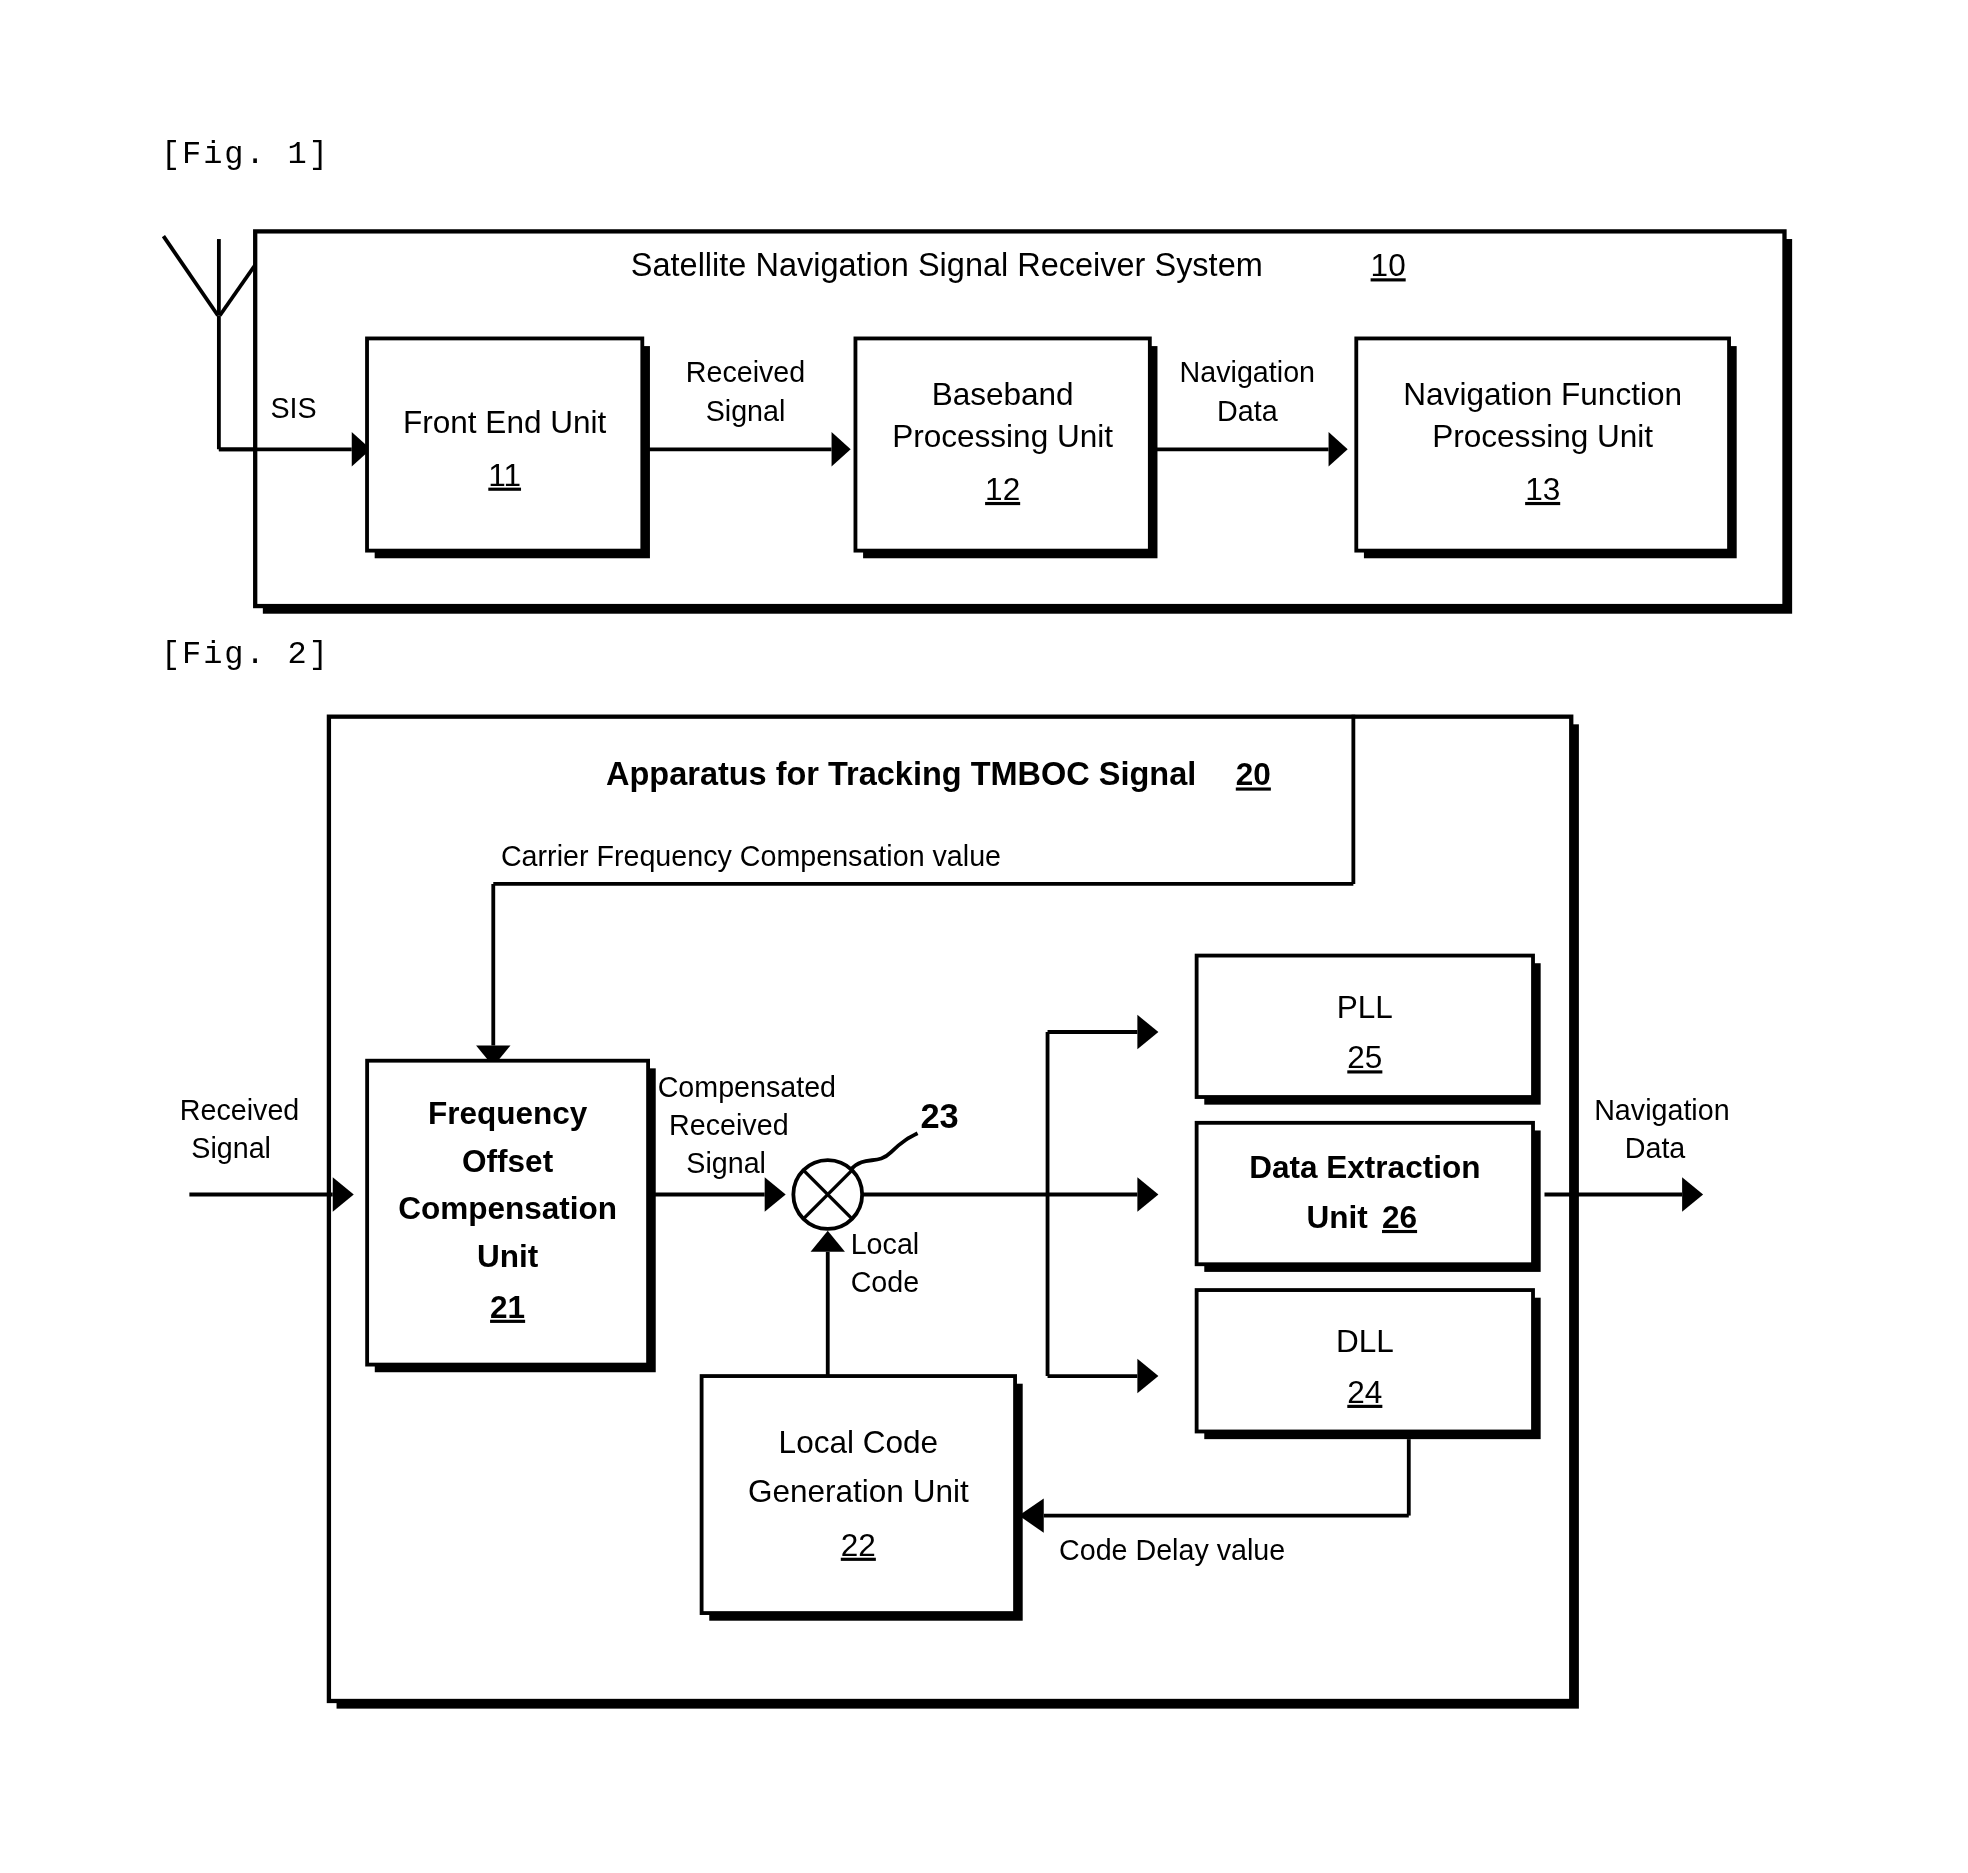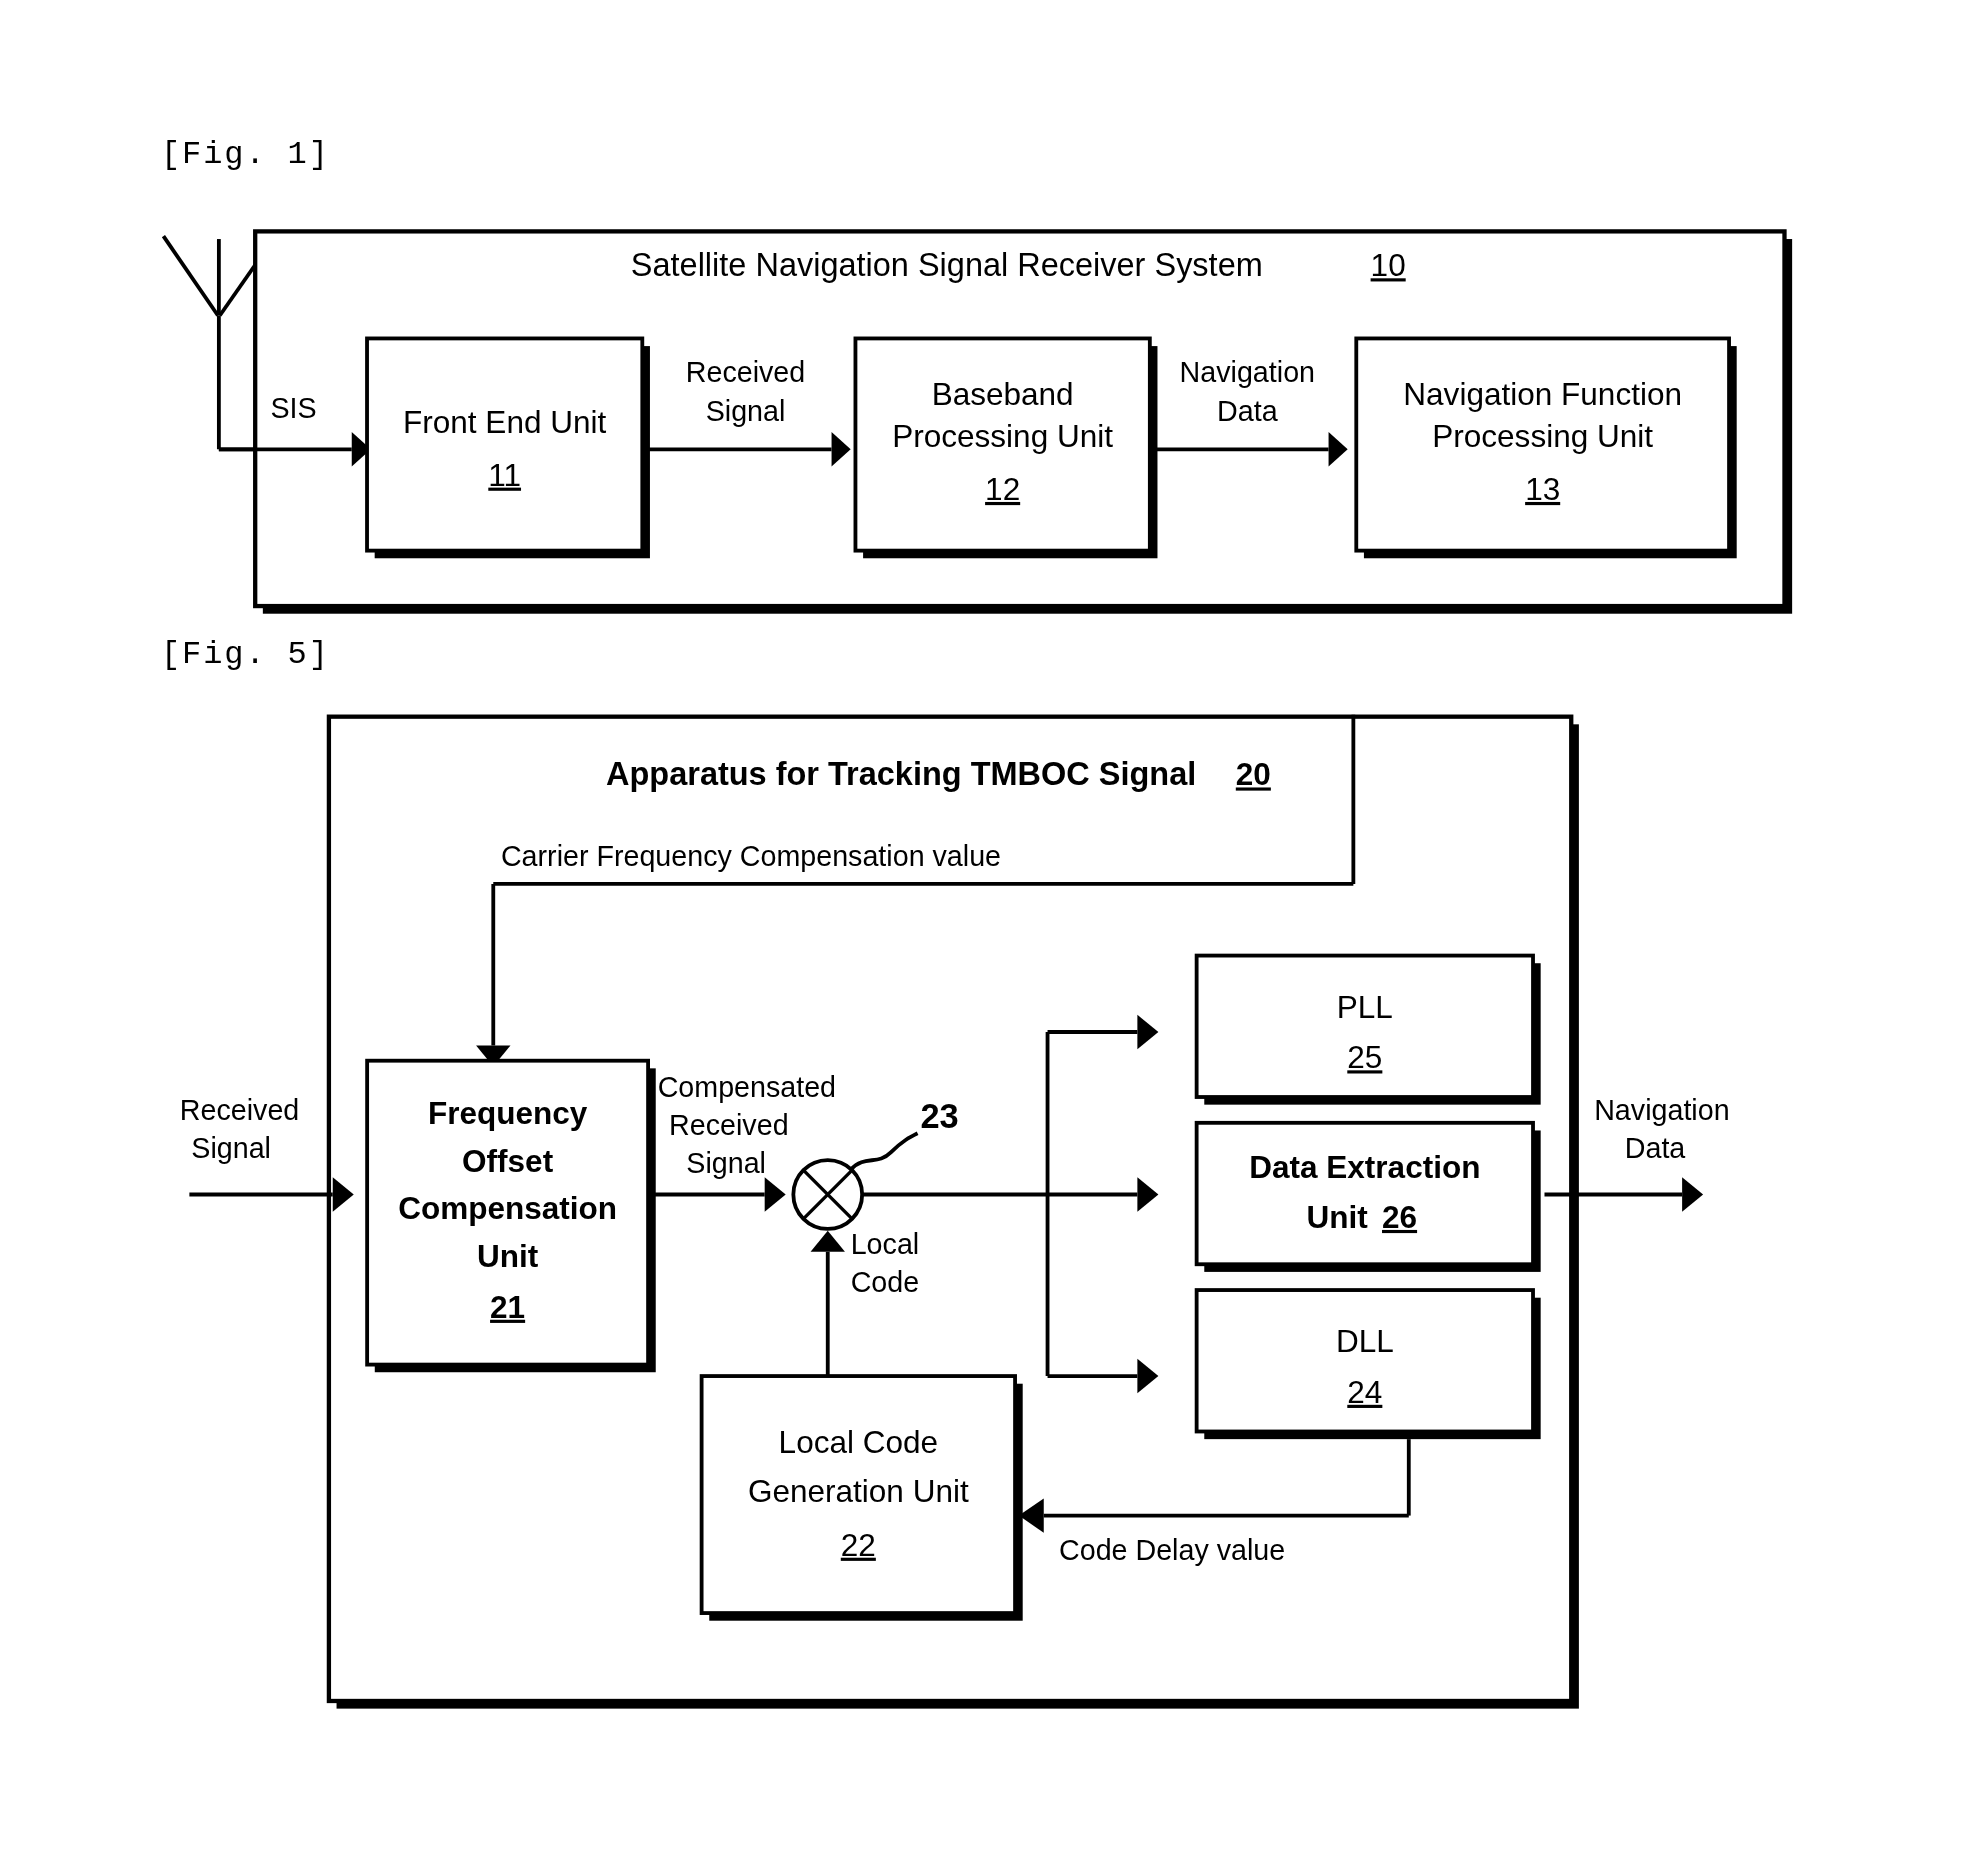--- a/index.html
+++ b/index.html
@@ -159,21 +159,21 @@
 
     <g>
       <rect class="shadow" x="1427" y="362" width="390" height="222"></rect>
       <rect class="boxline" x="1419" y="354" width="390" height="222"></rect>
       <text class="t-box" x="1614" y="424" text-anchor="middle">Navigation Function</text>
       <text class="t-box" x="1614" y="468" text-anchor="middle">Processing Unit</text>
       <text class="t-num" x="1614" y="523" text-anchor="middle">13</text>
     </g>
   </svg>
 
-  <div class="fig-label" id="fig2-label">[Fig. 5]</div>
+  <div class="fig-label" id="fig2-label">[Fig. 2]</div>
 
   <svg class="figure" id="fig2-svg" width="1968" height="1185" style="top:688px;" viewBox="0 0 2059 1240">
 
     <g>
       <rect class="shadow" x="352" y="38" width="1300" height="1030"></rect>
       <rect class="outerbox" x="344" y="30" width="1300" height="1030"></rect>
     </g>
 
     <g>
       <text class="t-title-bold" x="634" y="102">Apparatus for Tracking TMBOC Signal</text>

